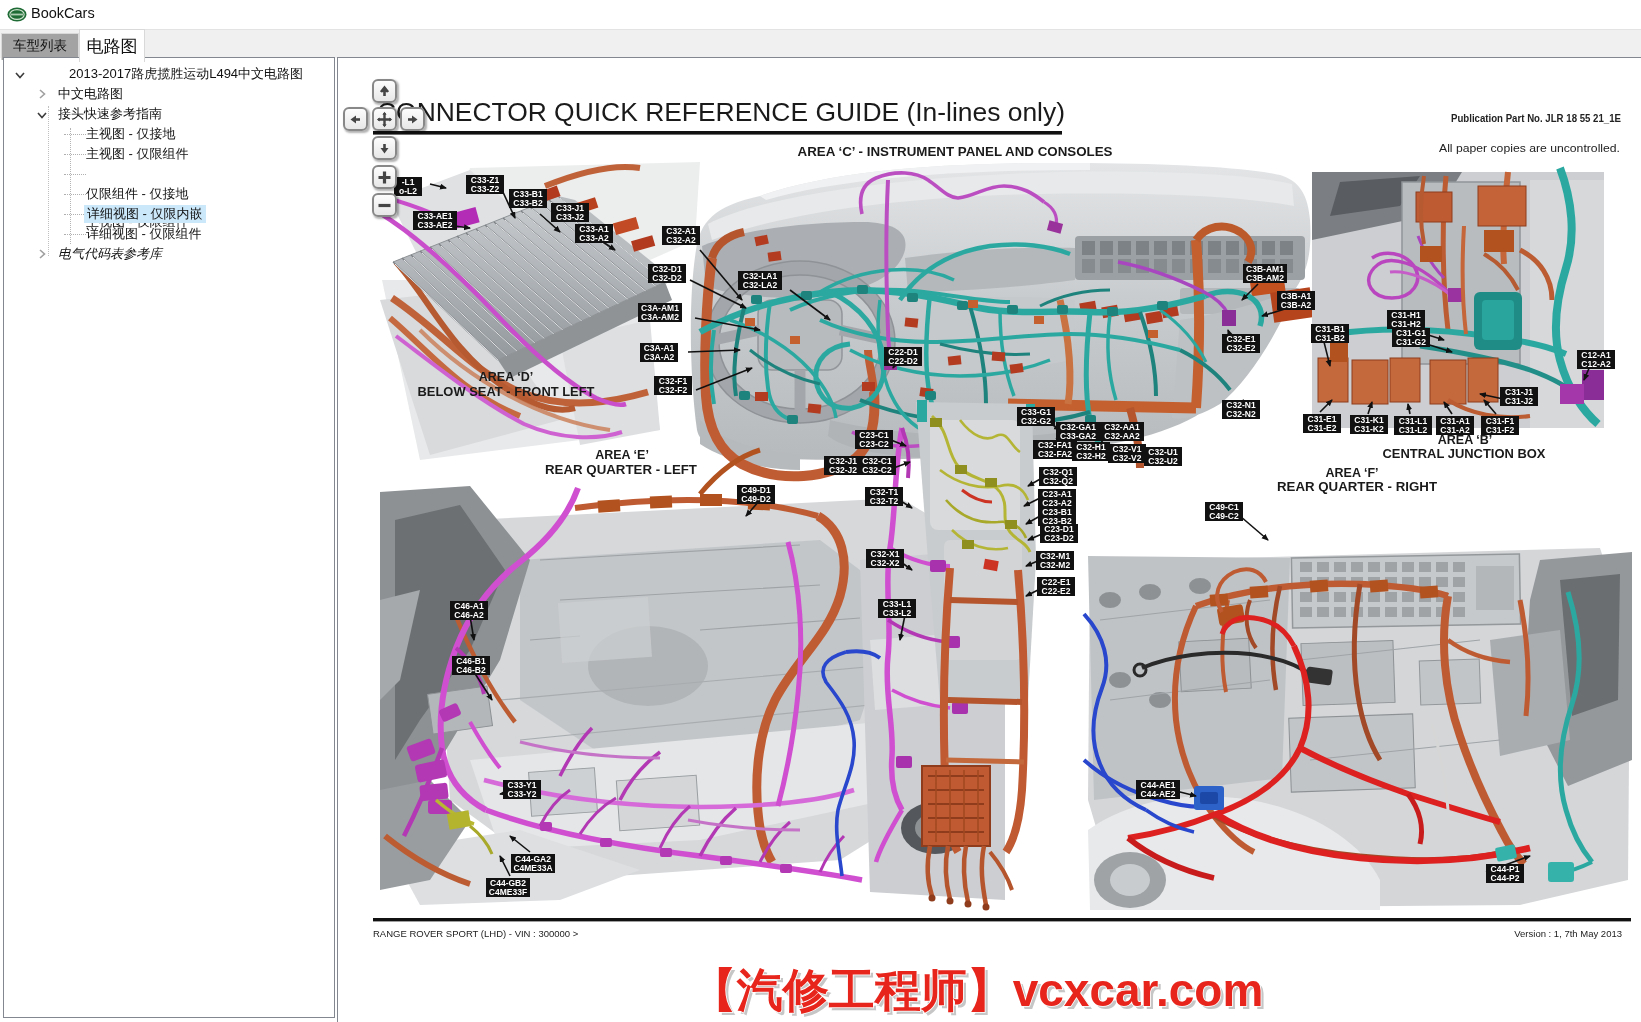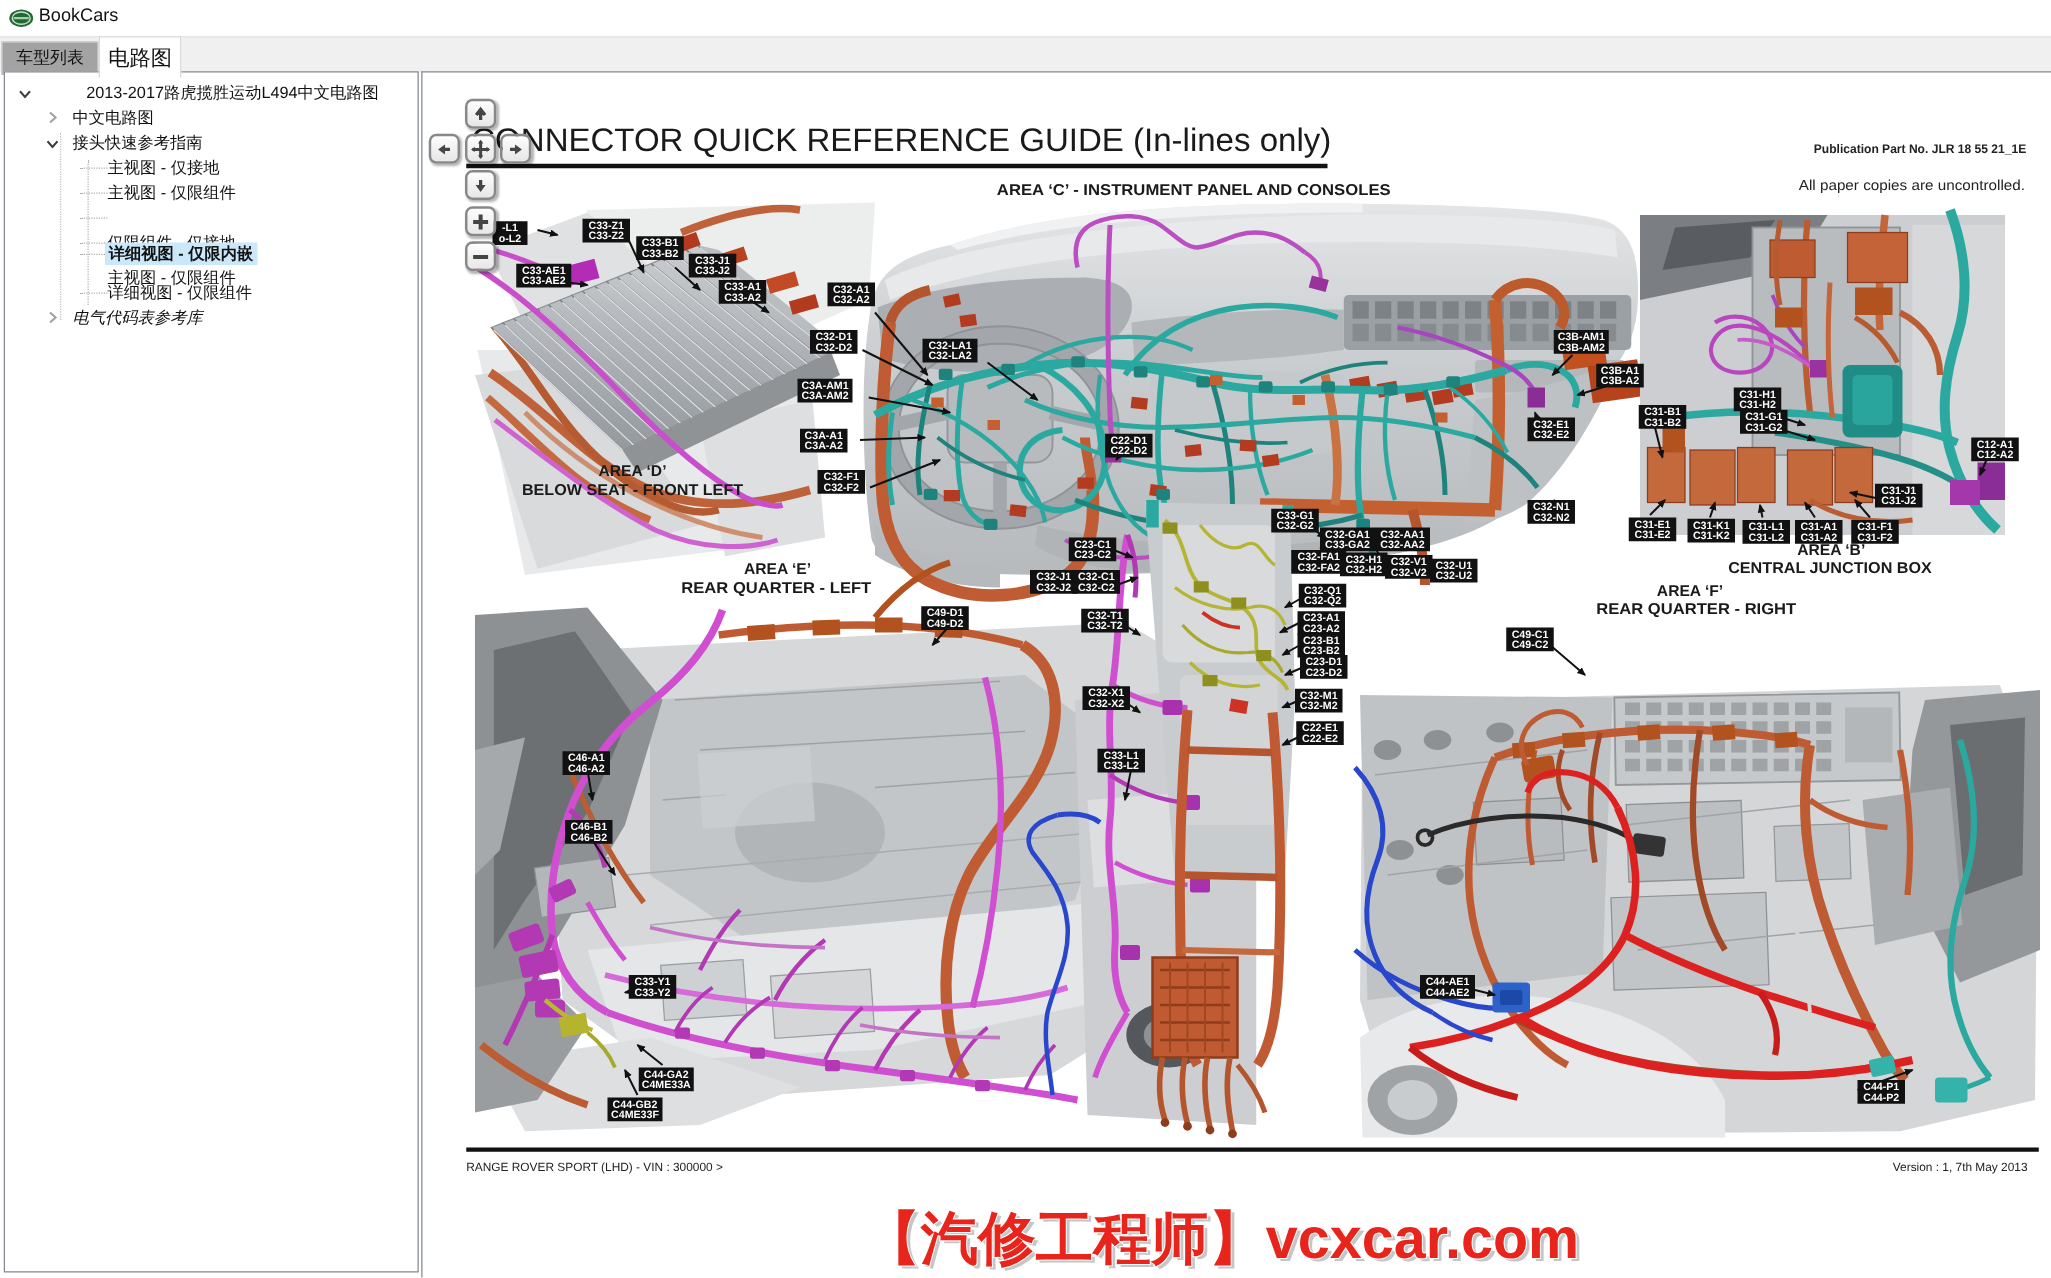--- a/index.html
+++ b/index.html
@@ -50,21 +50,21 @@
       <span style="position:absolute;left:82px;top:0px;font-size:13px;color:#111;white-space:nowrap;">主视图 - 仅限组件</span>
     </div>
     <div style="position:absolute;left:0;top:107px;width:330px;height:19px;">
       <span style="position:absolute;left:60px;top:9px;width:22px;border-top:1px dotted #b0b0b0;"></span>
       <span style="position:absolute;left:82px;top:0px;font-size:13px;color:#111;white-space:nowrap;margin-top:48px;">主视图 - 仅限组件</span>
     </div>
     <div style="position:absolute;left:0;top:127px;width:330px;height:19px;">
       <span style="position:absolute;left:60px;top:9px;width:22px;border-top:1px dotted #b0b0b0;"></span>
       <span style="position:absolute;left:82px;top:0px;font-size:13px;color:#111;white-space:nowrap;">仅限组件 - 仅接地</span>
     </div>
-    <div style="position:absolute;left:0;top:136px;width:330px;height:19px;font-weight:bold;">
+    <div style="position:absolute;left:0;top:147px;width:330px;height:19px;">
       <span style="position:absolute;left:60px;top:9px;width:22px;border-top:1px dotted #b0b0b0;"></span>
       <span style="position:absolute;left:80px;top:0px;padding:0 3px;background:#cbe8fb;font-size:13px;color:#111;white-space:nowrap;">详细视图 - 仅限内嵌</span>
     </div>
     <div style="position:absolute;left:0;top:167px;width:330px;height:19px;">
       <span style="position:absolute;left:60px;top:9px;width:22px;border-top:1px dotted #b0b0b0;"></span>
       <span style="position:absolute;left:82px;top:0px;font-size:13px;color:#111;white-space:nowrap;">详细视图 - 仅限组件</span>
     </div>
     <div style="position:absolute;left:0;top:187px;width:330px;height:19px;font-style:italic;">
       <svg style="position:absolute;left:32px;top:3px" width="12" height="12" viewBox="0 0 12 12">
         <path d="M4,2 L8.5,6 L4,10" fill="none" stroke="#a0a0a0" stroke-width="1.6"></path>

